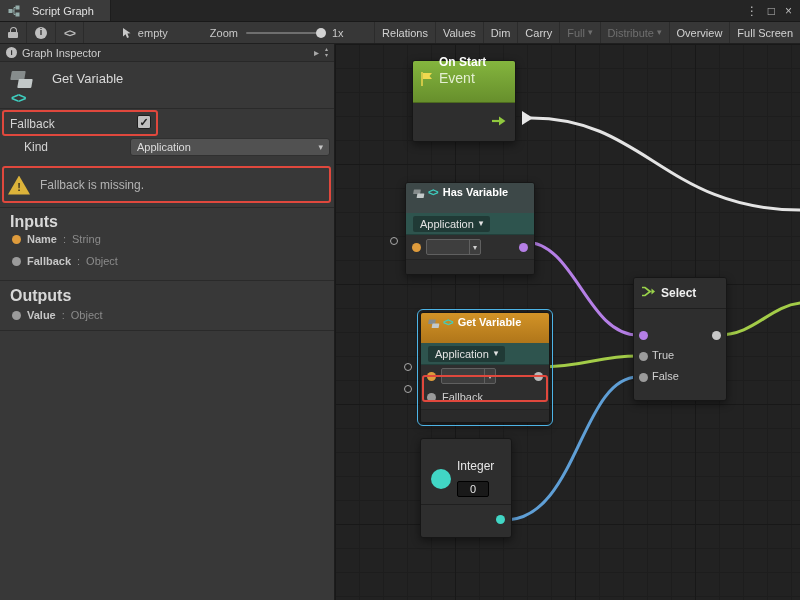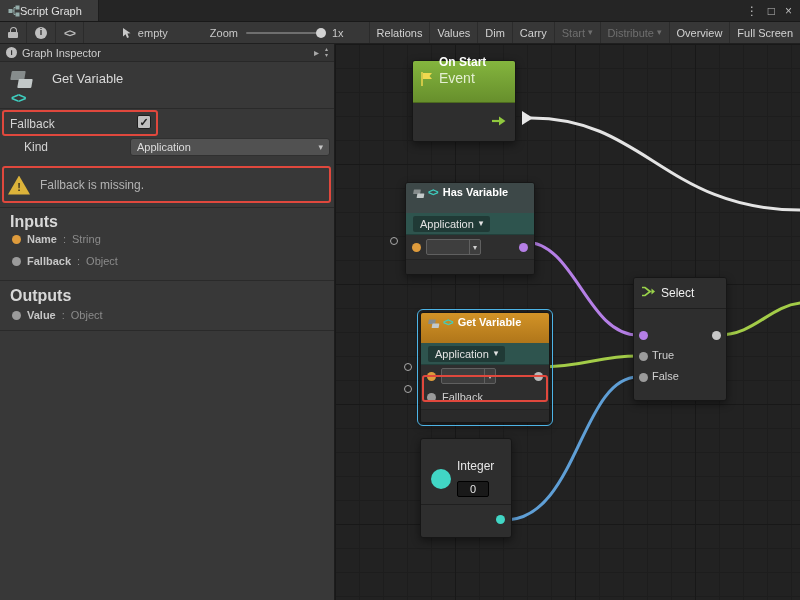--- a/index.html
+++ b/index.html
@@ -1,21 +1,21 @@
 <!DOCTYPE html>
 <html><head>
 <meta charset="utf-8">
 <style>
   *{margin:0;padding:0;box-sizing:border-box;}
   body{background:#1a1a1a;font-family:"Liberation Sans",sans-serif;}
   .app{position:relative;width:800px;height:600px;background:#282828;overflow:hidden;color:#cfcfcf;font-size:11px;}
 
   
   .titlebar{position:absolute;top:0;left:0;right:0;height:22px;background:#252525;display:flex;align-items:stretch;border-bottom:1px solid #191919;}
-  .tab{display:flex;align-items:center;gap:0;background:#3b3b3b;padding:0 16px 0 8px;font-size:11px;color:#e0e0e0;border-right:1px solid #1d1d1d;text-align:center;}
+  .tab{display:flex;align-items:center;gap:12px;background:#3b3b3b;padding:0 16px 0 8px;font-size:11px;color:#e0e0e0;border-right:1px solid #1d1d1d;text-align:center;}
   .titlebar-right{margin-left:auto;display:flex;align-items:center;gap:10px;padding-right:8px;color:#bdbdbd;font-size:12px;}
   .tb-ico{cursor:default;line-height:1;}
 
   
   .toolbar{position:absolute;top:22px;left:0;right:0;height:22px;background:#373737;border-bottom:1px solid #1f1f1f;display:flex;align-items:center;font-size:11px;color:#d2d2d2;}
   .tool-ico-btn{height:100%;display:flex;align-items:center;justify-content:center;padding:0 8px;border-right:1px solid #2b2b2b;}
   .lock{display:inline-block;}
   .lock-shackle{display:block;width:7px;height:5px;border:1.5px solid #b9b9b9;border-bottom:none;border-radius:4px 4px 0 0;margin:0 auto;}
   .lock-body{display:block;width:10px;height:6px;background:#b9b9b9;border-radius:1px;}
   .info-circ{width:12px;height:12px;border-radius:50%;background:#bfbfbf;color:#2b2b2b;font-size:9px;font-weight:bold;display:inline-flex;align-items:center;justify-content:center;line-height:1;}
@@ -87,21 +87,21 @@
   .dd-text{display:flex;align-items:center;padding:16px 5px;min-width:42px;}
   .dd-caret{display:flex;align-items:center;padding:0 3px;border-left:1px solid #606060;font-size:8px;color:#cfcfcf;}
   .pdot{position:absolute;width:9px;height:9px;border-radius:50%;}
   .plabel{position:absolute;font-size:11px;color:#cfcfcf;}
   .tri-port{position:absolute;width:0;height:0;border-left:11px solid #e8e8e8;border-top:7px solid transparent;border-bottom:7px solid transparent;}
   .circle-port{position:absolute;width:8px;height:8px;border:1.5px solid #a9a9a9;border-radius:50%;background:transparent;}
   .flow-arrow{position:absolute;right:9px;top:13px;}
   .int-circle{position:absolute;left:10px;top:30px;width:20px;height:20px;border-radius:50%;background:#41d6c5;}
   .int-field{position:absolute;left:36px;top:42px;width:32px;height:16px;background:#191919;border:1px solid #000;border-radius:2px;color:#e4e4e4;display:flex;align-items:center;justify-content:center;font-size:11px;}
   .sel-icon{position:absolute;left:7px;top:7px;}
-  .sel-title{position:absolute;left:27px;top:8px;font-size:12px;font-weight:normal;color:#efefef;}
+  .sel-title{position:absolute;left:27px;top:8px;font-size:12px;font-weight:bold;color:#efefef;}
 </style>
 </head>
 <body>
 
 <div class="app">
 
   <div class="titlebar">
     <div class="tab">
       <svg width="12" height="12">
         <rect x="0.5" y="4" width="4" height="4" fill="#95aeab"></rect>
@@ -151,21 +151,21 @@
       <div class="tbtn">
           <span>Values</span>
         </div>
       <div class="tbtn">
           <span>Dim</span>
         </div>
       <div class="tbtn">
           <span>Carry</span>
         </div>
       <div class="tbtn disabled">
-        <span>Start</span>
+        <span>Full</span>
         <span class="caret">▾</span>
       </div>
       <div class="tbtn disabled">
         <span>Distribute</span>
         <span class="caret">▾</span>
       </div>
       <div class="tbtn">
           <span>Overview</span>
         </div>
       <div class="tbtn">

